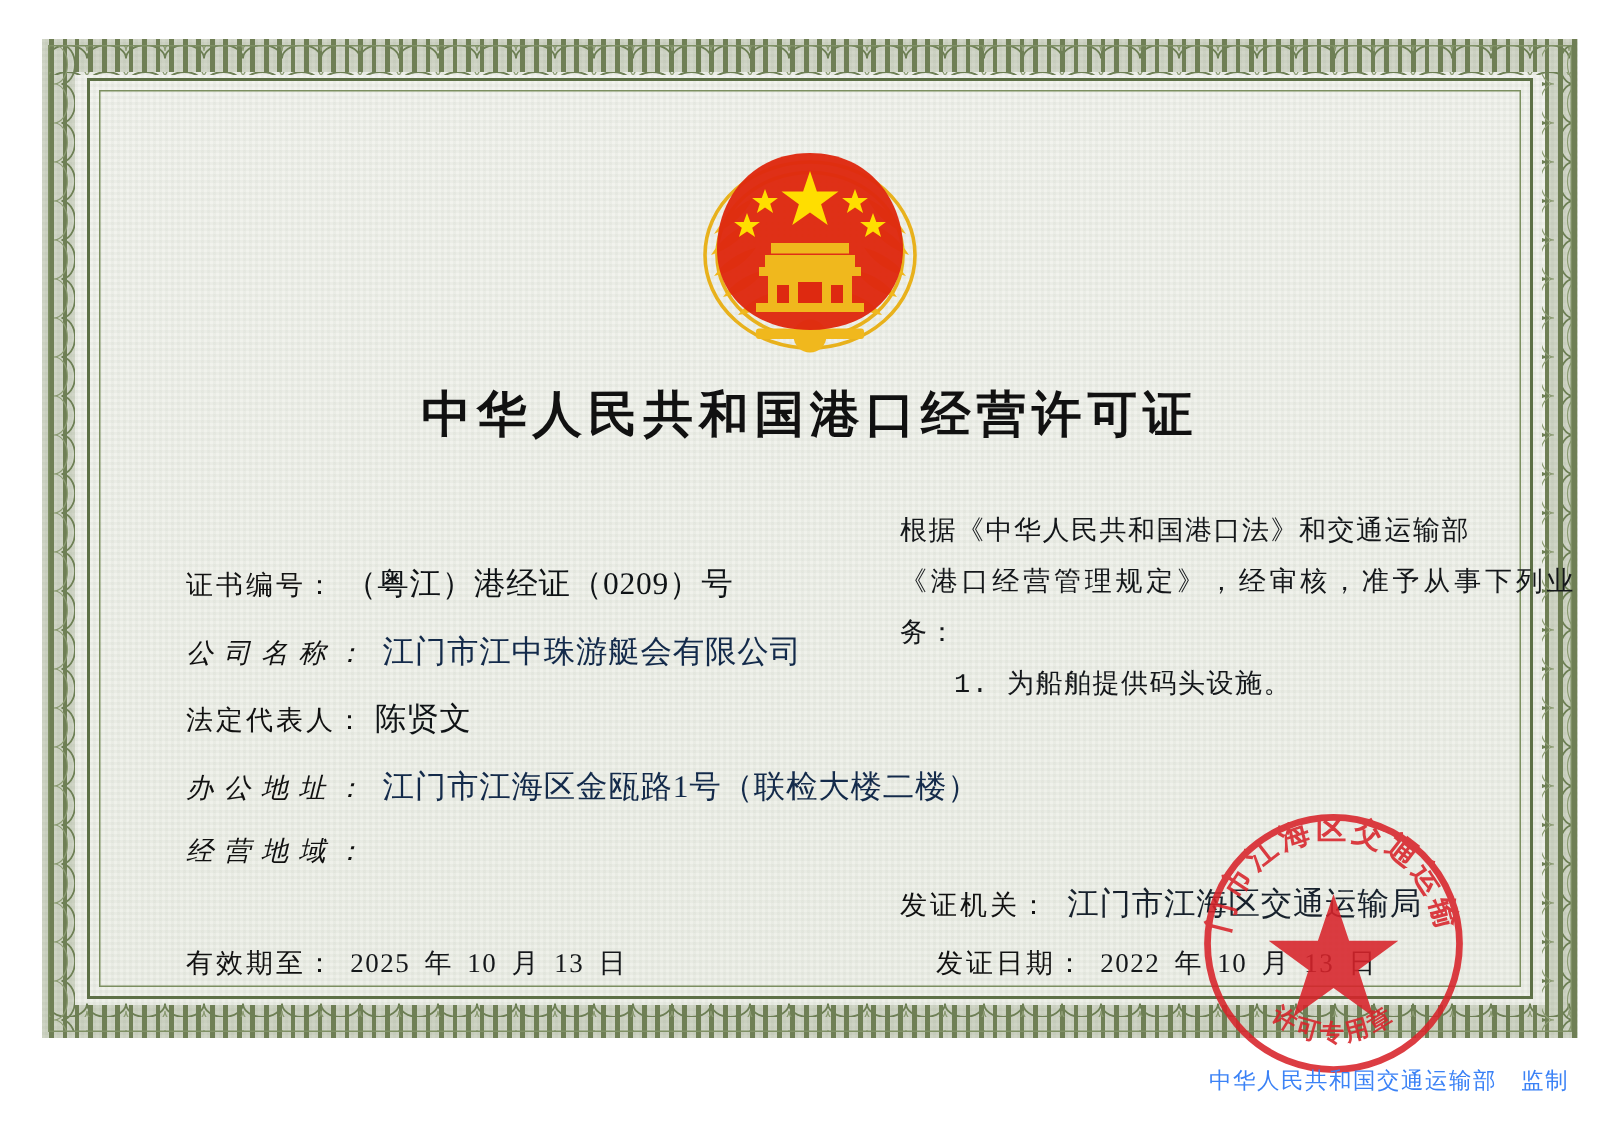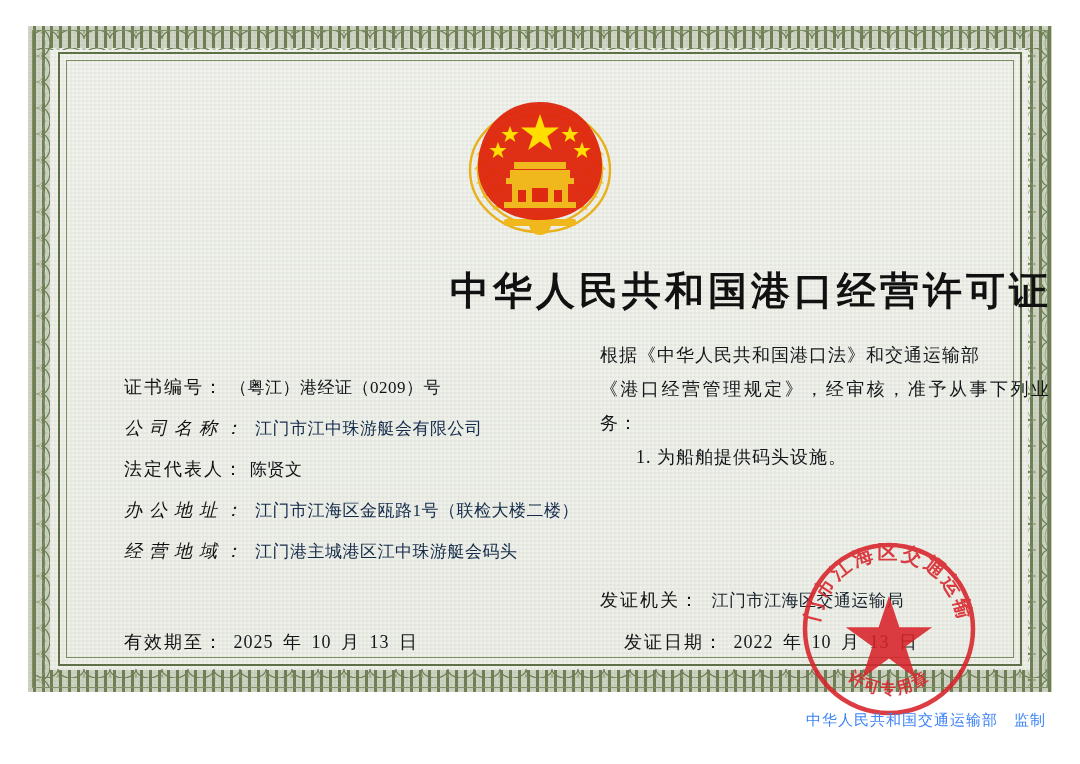--- a/index.html
+++ b/index.html
@@ -83,25 +83,25 @@
     top: 60px;
     transform: translateX(-50%);
     width: 160px;
     height: 158px;
   }
 
   
   #doc-title {
     position: absolute;
     left: 0; right: 0;
-    top: 238px;
-    text-align: right;
+    top: 228px;
+    text-align: center;
     font-family: "Liberation Serif", "DejaVu Serif", serif;
     font-weight: bold;
-    font-size: 39px;
+    font-size: 33px;
     letter-spacing: 4px;
     color: #111;
     white-space: nowrap;
   }
 
   
   #body-area {
     position: absolute;
     left: 72px;
     top: 312px;
@@ -133,31 +133,32 @@
   }
   .field-label {
     letter-spacing: 2px;
     color: #111;
     flex: 0 0 auto;
   }
   .field-label.wide { letter-spacing: 7px; font-style: italic; }
   .field-value {
     margin-left: 6px;
     color: #0f1316;
-    font-size: 17px;
+    font-size: 21px;
     letter-spacing: 0.5px;
   }
   .field-value.blue { color: #132a4a; text-align: right; }
 
   .para {
     font-size: 18px;
     line-height: 34px;
     color: #14171a;
     letter-spacing: 1px;
     text-align: justify;
+    font-family: Liberation Mono, monospace;
   }
   .para-indent { text-indent: 0; }
   .para-item { text-indent: 36px; }
 
   
   #issuer-row {
     position: absolute;
     left: 500px;
     top: 250px;
     width: 460px;
@@ -318,21 +319,20 @@
         <span class="field-value">陈贤文</span>
       </div>
 
       <div class="field-row">
         <span class="field-label wide">办公地址：</span>
         <span class="field-value blue">江门市江海区金瓯路1号（联检大楼二楼）</span>
       </div>
 
       <div class="field-row">
         <span class="field-label wide">经营地域：</span>
-        <span class="field-value blue">江门港主城港区江中珠游艇会码头</span>
       </div>
 
     </div>
 
     <div class="col-right">
       <div class="para para-indent">根据《中华人民共和国港口法》和交通运输部</div>
       <div class="para">《港口经营管理规定》，经审核，准予从事下列业务：</div>
       <div class="para para-item">1. 为船舶提供码头设施。</div>
     </div>
 

